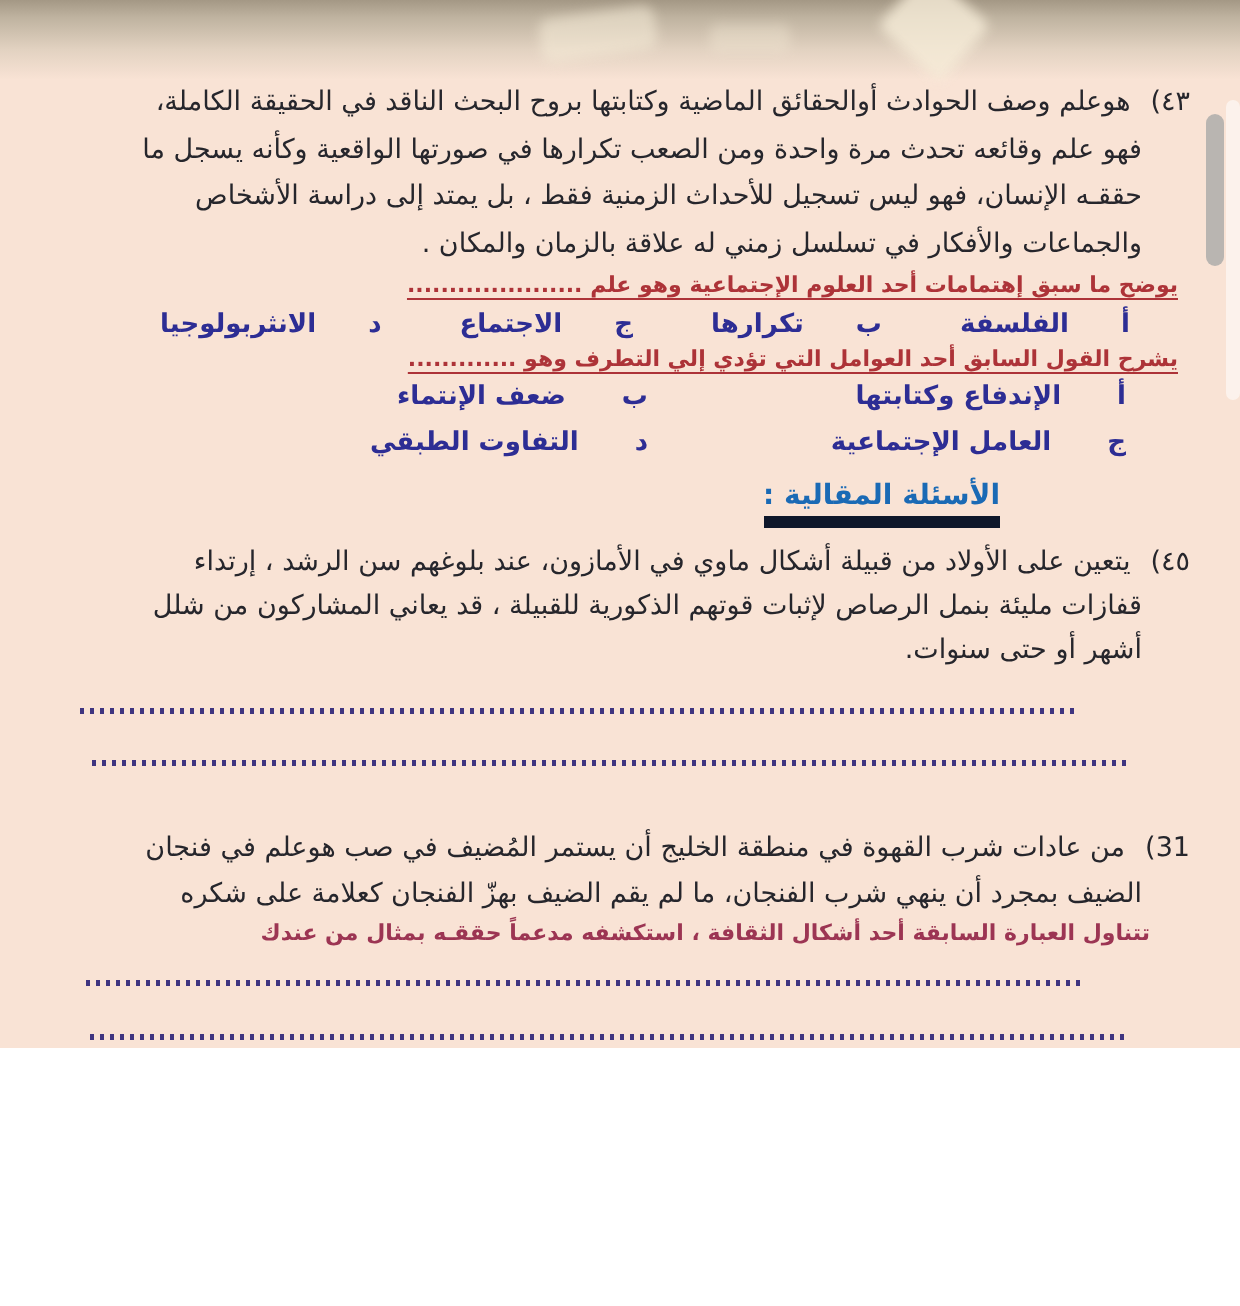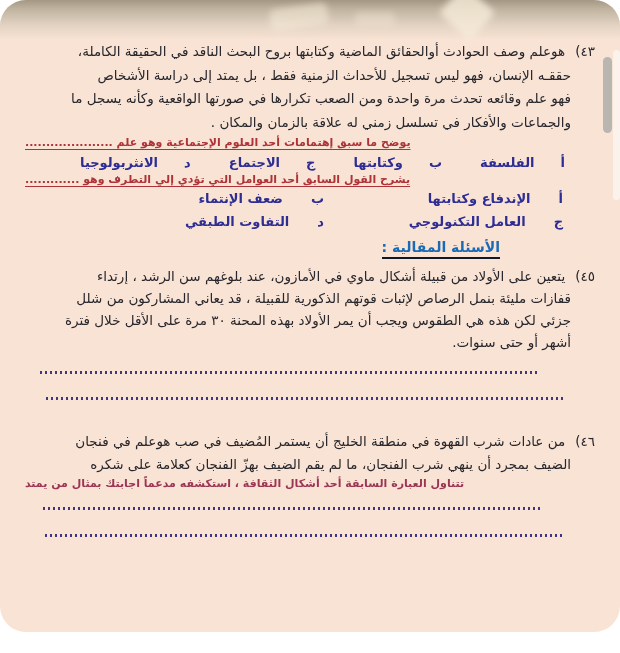--- a/index.html
+++ b/index.html
@@ -1,24 +1,23 @@
 <!DOCTYPE html>
 <html lang="ar" dir="rtl"><head>
 <meta charset="utf-8">
 <style>
   html,body{margin:0;padding:0;}
   .page{
     position:relative;
-    width:620px;height:632px;
+    width:620px;height:524px;
     background:#f9e3d5;
     overflow:hidden;
     direction:rtl;
     font-family:"DejaVu Sans", sans-serif;
     color:#26262c;
-    border-radius:26px;
   }
   
   .band{
     position:absolute;top:0;left:0;right:0;height:40px;
     background:linear-gradient(to bottom,#a49885 0%,#bfb3a0 22%,#e2d2c1 62%,#f9e3d5 100%);
   }
   .blob{position:absolute;background:#f6ecd8;filter:blur(3px);opacity:.55;}
   .blob1{left:270px;top:6px;width:58px;height:22px;border-radius:6px;transform:rotate(-8deg);}
   .blob2{left:446px;top:-6px;width:42px;height:38px;transform:rotate(42deg);opacity:.8;border-radius:4px;}
   .blob4{left:355px;top:12px;width:40px;height:14px;border-radius:4px;opacity:.35;}
@@ -27,34 +26,34 @@
   .scroll-thumb{position:absolute;right:8px;top:57px;width:9px;height:76px;background:#b9b5b1;border-radius:5px;}
   
   .content{position:absolute;top:40px;right:25px;left:25px;}
   .q-line{font-size:13.5px;line-height:23.5px;text-align:right;white-space:nowrap;}
   .q-num{margin-left:10px;}
   .cont{padding-right:24px;}
   .small-indent{padding-right:12px;}
   .q45 .q-line{line-height:22px;}
   .q46 .q-line{line-height:22.5px;}
   
-  .prompt{font-size:11px;font-weight:bold;text-align:left;line-height:15px;margin-top:1px;}
+  .prompt{font-size:11px;font-weight:bold;text-align:right;line-height:15px;margin-top:1px;}
   .prompt.red{color:#ad3338;text-decoration:underline;text-decoration-thickness:1px;text-underline-offset:3px;margin-left:0;margin-right:6px;}
   .prompt.magenta{color:#9c3553;margin-right:20px;}
   
   .opts-row{display:flex;justify-content:space-between;align-items:center;
     padding:0 30px 0 55px;margin-top:3px;font-size:13px;font-weight:bold;color:#2d2d94;height:18px;}
   .opt{display:flex;gap:26px;align-items:baseline;white-space:nowrap;}
   .opts-grid{display:grid;grid-template-columns:1fr 1fr;row-gap:8px;
     padding:0 32px 0 60px;margin-top:4px;font-size:13px;font-weight:bold;color:#2d2d94;}
   .opts-grid .opt{gap:28px;}
   
   .section-heading{margin:8px 95px 0 0;text-align:right;}
   .section-heading span{display:inline-block;font-size:14px;font-weight:bold;color:#1a6ab5;
-    border-bottom:2px solid #0f172a;padding-bottom:2px;text-align:center;}
+    border-bottom:6px solid #0f172a;padding-bottom:2px;text-align:center;}
   
   .dots{height:3px;background-image:repeating-linear-gradient(to left,#3f3580 0 2px,transparent 2px 5px);}
   .dots.a1{margin:18px 58px 0 15px;}
   .dots.a2{margin:23px 32px 0 20px;}
   .dots.b1{margin:16px 55px 0 15px;}
   .dots.b2{margin:24px 33px 0 17px;}
   .mt2{margin-top:2px;}
   .mt6{margin-top:6px;}
   .mt32{margin-top:30px;}
 </style>
@@ -72,33 +71,33 @@
 
   <div class="scroll-track"></div>
   <div class="scroll-thumb"></div>
 
   <div class="content">
 
     <div class="q q43">
       <div class="q-line">
         <span class="q-num">٤٣)</span><span>هوعلم وصف الحوادث أوالحقائق الماضية وكتابتها بروح البحث الناقد في الحقيقة الكاملة،</span>
       </div>
+      <div class="q-line cont">فهو علم وقائعه تحدث مرة واحدة ومن الصعب تكرارها في صورتها الواقعية وكأنه يسجل ما</div>
       <div class="q-line cont">حققـه الإنسان، فهو ليس تسجيل للأحداث الزمنية فقط ، بل يمتد إلى دراسة الأشخاص</div>
-      <div class="q-line cont">فهو علم وقائعه تحدث مرة واحدة ومن الصعب تكرارها في صورتها الواقعية وكأنه يسجل ما</div>
       <div class="q-line cont">والجماعات والأفكار في تسلسل زمني له علاقة بالزمان والمكان .</div>
     </div>
     <div class="prompt red">يوضح ما سبق إهتمامات أحد العلوم الإجتماعية وهو علم .....................</div>
     <div class="opts-row">
       <span class="opt">
         <span>أ</span>
         <span>الفلسفة</span>
       </span>
       <span class="opt">
         <span>ب</span>
-        <span>وكتابتها</span>
+        <span>تكرارها</span>
       </span>
       <span class="opt">
         <span>ج</span>
         <span>الاجتماع</span>
       </span>
       <span class="opt">
         <span>د</span>
         <span>الانثربولوجيا</span>
       </span>
     </div>
@@ -108,47 +107,46 @@
       <span class="opt">
         <span>أ</span>
         <span>الإندفاع وكتابتها</span>
       </span>
       <span class="opt">
         <span>ب</span>
         <span>ضعف الإنتماء</span>
       </span>
       <span class="opt">
         <span>ج</span>
-        <span>العامل التكنولوجي</span>
+        <span>العامل الإجتماعية</span>
       </span>
       <span class="opt">
         <span>د</span>
         <span>التفاوت الطبقي</span>
       </span>
     </div>
 
     <div class="section-heading">
       <span>الأسئلة المقالية :</span>
     </div>
 
     <div class="q q45 mt6">
       <div class="q-line">
         <span class="q-num">٤٥)</span><span>يتعين على الأولاد من قبيلة أشكال ماوي في الأمازون، عند بلوغهم سن الرشد ، إرتداء</span>
       </div>
       <div class="q-line cont">قفازات مليئة بنمل الرصاص لإثبات قوتهم الذكورية للقبيلة ، قد يعاني المشاركون من شلل</div>
-      <div class="q-line cont">جزئي لكن هذه هي الطقوس ويجب أن يمر الأولاد بهذه المحنة ٣٠ مرة على الأقل خلال فترة</div>
       <div class="q-line cont">أشهر أو حتى سنوات.</div>
     </div>
     <div class="dots a1"></div>
     <div class="dots a2"></div>
 
     <div class="q q46 mt32">
       <div class="q-line">
-        <span class="q-num">٤٦)</span><span>من عادات شرب القهوة في منطقة الخليج أن يستمر المُضيف في صب هوعلم في فنجان</span>
+        <span class="q-num">31)</span><span>من عادات شرب القهوة في منطقة الخليج أن يستمر المُضيف في صب هوعلم في فنجان</span>
       </div>
       <div class="q-line cont">الضيف بمجرد أن ينهي شرب الفنجان، ما لم يقم الضيف بهزّ الفنجان كعلامة على شكره</div>
     </div>
-    <div class="prompt magenta">تتناول العبارة السابقة أحد أشكال الثقافة ، استكشفه مدعماً اجابتك بمثال من يمتد</div>
+    <div class="prompt magenta">تتناول العبارة السابقة أحد أشكال الثقافة ، استكشفه مدعماً حققـه بمثال من عندك</div>
     <div class="dots b1"></div>
     <div class="dots b2"></div>
 
   </div>
 </div>
 
 </body></html>

